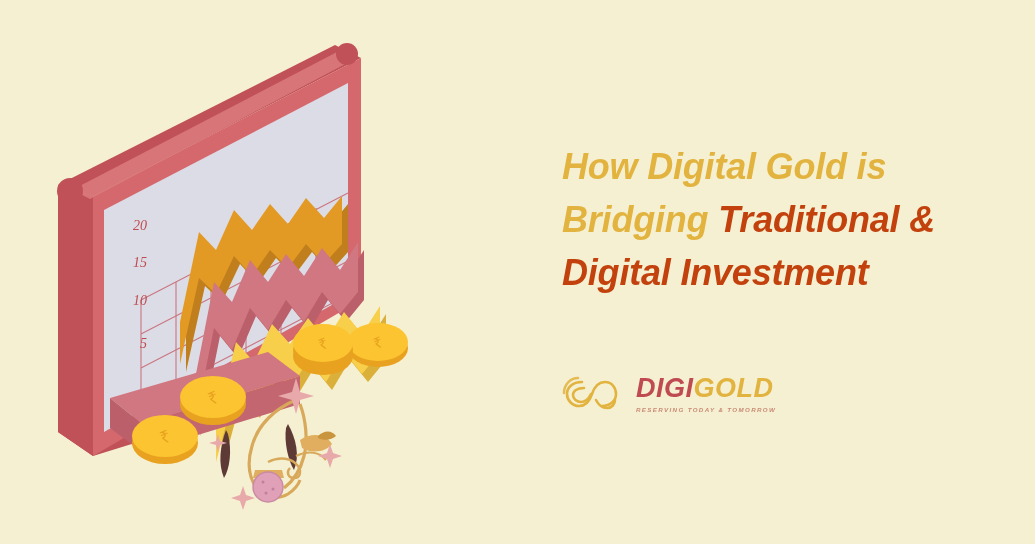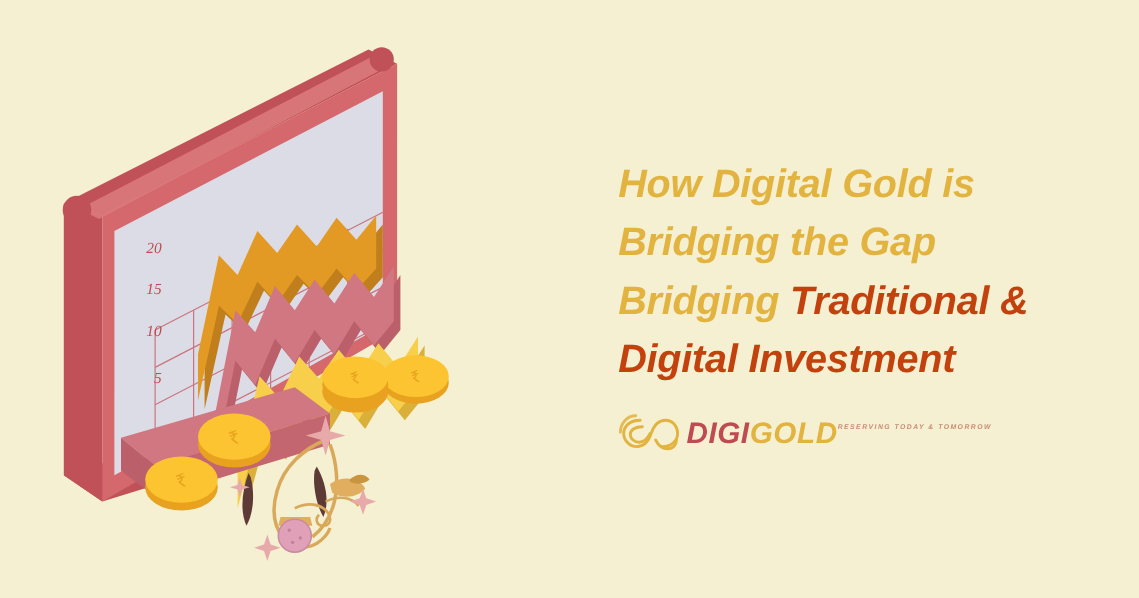--- a/index.html
+++ b/index.html
@@ -65,22 +65,23 @@
     top: 372px;
     display: flex;
     align-items: center;
   }
   #logo-mark {
     width: 56px;
     height: 44px;
     flex: 0 0 auto;
   }
   #logo-text-block {
-    margin-left: 6px;
+    margin-left: 18px;
     display: flex;
+    flex-direction: column;
     justify-content: center;
   }
   #logo-wordmark {
     font-size: 27px;
     font-weight: bold;
     letter-spacing: 0.5px;
     line-height: 27px;
   }
   #logo-word-digi { color: #bf4a50; }
   #logo-word-gold { color: #e2b33e; }
@@ -224,21 +225,20 @@
         <path d="M218,434 L220,441 L227,443 L220,445 L218,452 L216,445 L209,443 L216,441 Z" fill="#e8a9ab"></path>
       </g>
 
     </svg>
   </div>
 
   <div id="content">
 
     <h1 id="headline">
       <span class="hl-line gold-text">How Digital Gold is</span>
-      <span class="hl-line gold-text">Bridging the Gap</span>
       <span class="hl-line"><span class="gold-text">Bridging </span><span class="red-text">Traditional &amp;</span></span>
       <span class="hl-line red-text">Digital Investment</span>
     </h1>
 
     <div id="logo">
       <svg id="logo-mark" viewBox="0 0 56 44">
         <g fill="none" stroke="#e2b33e" stroke-width="2.6" stroke-linecap="round" stroke-linejoin="round">
           <path d="M20,10 C10,10 5,16 5,22 C5,28 10,34 17,34 C24,34 28,28 30,22
                    C32,16 36,10 43,10 C50,10 54,16 54,22 C54,28 49,34 40,34"></path>
           <path d="M22,16 C15,16 11,19 11,23 C11,27 15,30 19,30 C24,30 27,26 29,22"></path>

